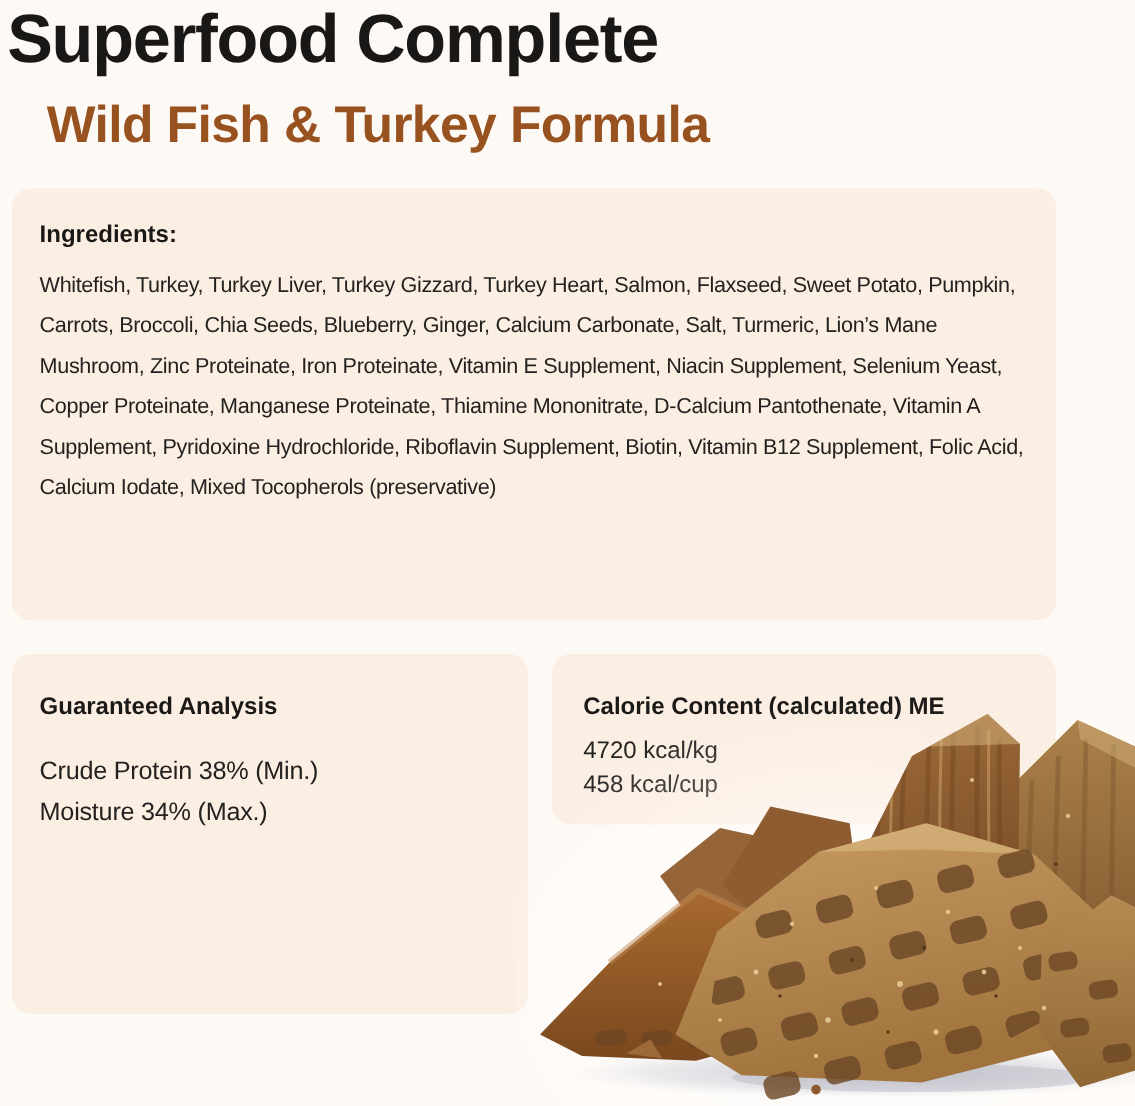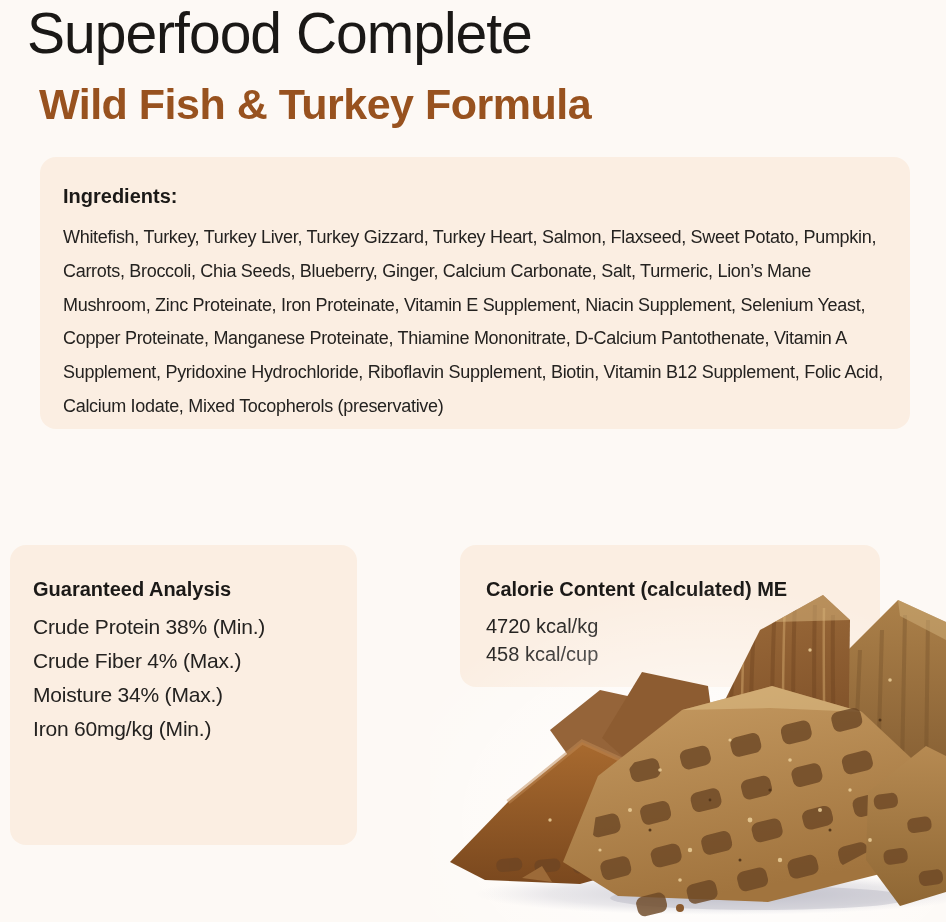--- a/index.html
+++ b/index.html
@@ -3,40 +3,40 @@
 <meta charset="utf-8">
 <style>
   html,body{margin:0;padding:0;}
   .page{
     position:relative;width:946px;height:922px;overflow:hidden;
     background:#fdf9f5;
     font-family:"Liberation Sans",sans-serif;
     color:#242220;
   }
   .title{
-    position:absolute;left:27px;top:1px;margin:0;
-    font-size:57px;line-height:64px;font-weight:400;letter-spacing:-1px;
+    position:absolute;left:6px;top:1px;margin:0;
+    font-size:57px;line-height:64px;font-weight:700;letter-spacing:-1px;
     color:#1a1816;
   }
   .subtitle{
     position:absolute;left:23px;top:62px;margin:16px;
     font-size:43px;line-height:52px;font-weight:700;letter-spacing:-0.5px;
     color:#98521f;
   }
   .panel{
     position:absolute;background:#fbeee2;border-radius:16px;box-sizing:border-box;
   }
   .panel h3{margin:0;font-size:20px;line-height:24px;font-weight:700;color:#1b1917;}
-  .panel-ingredients{left:10px;top:157px;width:870px;height:272px;padding:27px 24px 0 23px;margin-left:30px;}
+  .panel-ingredients{left:10px;top:157px;width:870px;height:360px;padding:27px 24px 0 23px;}
   .panel-ingredients p{
     margin:13px 0 0;width:822px;
     font-size:18px;line-height:33.8px;letter-spacing:-0.3px;color:#242220;
   }
-  .panel-analysis{left:10px;top:545px;width:347px;height:300px;padding:32px 18px 0 23px;}
-  .analysis-rows{margin-top:9px;}
+  .panel-analysis{left:10px;top:545px;width:430px;height:300px;padding:32px 18px 0 23px;}
+  .analysis-rows{margin-top:25px;}
   .analysis-rows div{font-size:21px;line-height:34px;letter-spacing:-0.2px;}
   .panel-calories{left:460px;top:545px;width:420px;height:142px;padding:32px 18px 0 26px;}
   .calorie-rows{margin-top:11px;}
   .calorie-rows div{font-size:20px;line-height:28px;}
   .photo{position:absolute;left:430px;top:560px;width:516px;height:362px;}
 </style>
 </head>
 <body>
 
 <div class="page">
@@ -46,23 +46,21 @@
 
   <section class="panel panel-ingredients">
     <h3>Ingredients:</h3>
     <p>Whitefish, Turkey, Turkey Liver, Turkey Gizzard, Turkey Heart, Salmon, Flaxseed, Sweet Potato, Pumpkin, Carrots, Broccoli, Chia Seeds, Blueberry, Ginger, Calcium Carbonate, Salt, Turmeric, Lion’s Mane Mushroom, Zinc Proteinate, Iron Proteinate, Vitamin E Supplement, Niacin Supplement, Selenium Yeast, Copper Proteinate, Manganese Proteinate, Thiamine Mononitrate, D-Calcium Pantothenate, Vitamin A Supplement, Pyridoxine Hydrochloride, Riboflavin Supplement, Biotin, Vitamin B12 Supplement, Folic Acid, Calcium Iodate, Mixed Tocopherols (preservative)</p>
   </section>
 
   <section class="panel panel-analysis">
     <h3>Guaranteed Analysis</h3>
     <div class="analysis-rows">
       <div>Crude Protein 38% (Min.)</div>
-      <div>Crude Fiber 4% (Max.)</div>
       <div>Moisture 34% (Max.)</div>
-      <div>Iron 60mg/kg (Min.)</div>
     </div>
   </section>
 
   <section class="panel panel-calories">
     <h3>Calorie Content (calculated) ME</h3>
     <div class="calorie-rows">
       <div>4720 kcal/kg</div>
       <div>458 kcal/cup</div>
     </div>
   </section>

